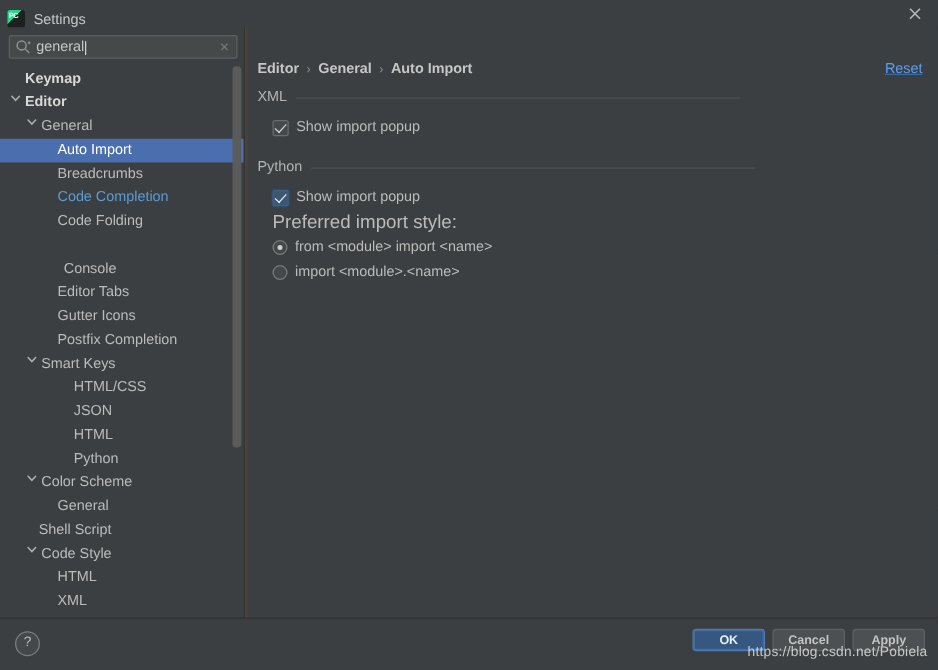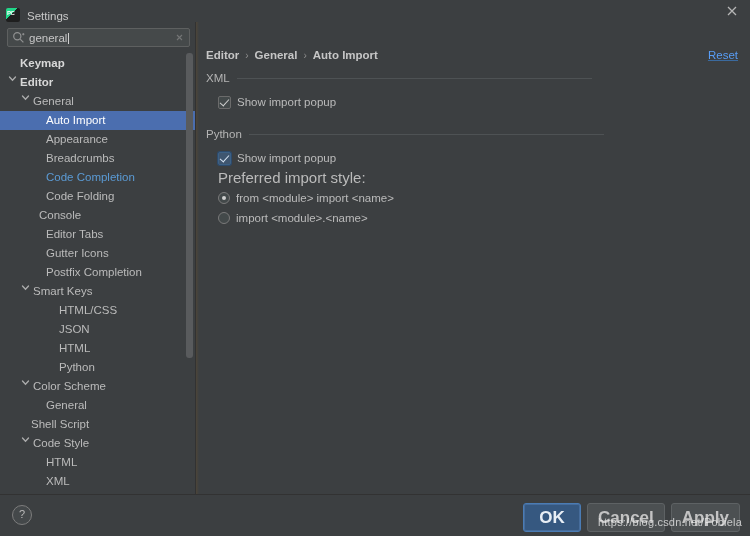--- a/index.html
+++ b/index.html
@@ -352,27 +352,27 @@
   }
   .btn-group {
     position: absolute;
     right: 10px;
     top: 8px;
     display: flex;
     gap: 6px;
   }
   .btn {
     min-width: 58px;
-    height: 29px;
+    height: 18px;
     box-sizing: border-box;
     border-radius: 3px;
     border: 1px solid #5e6264;
     background: #4c5052;
     color: #c3c3c3;
-    font-size: 17px;
+    font-size: 10px;
     display: flex;
     align-items: center;
     justify-content: center;
     padding: 0 10px;
     font-weight: bold;
   }
   .btn.default {
     background: #365880;
     border-color: #4a7cb5;
     color: #e8eef5;
@@ -453,35 +453,31 @@
                 <path d="M2.5 4 L5.5 7.2 L8.5 4" stroke="#c0c0c0" stroke-width="1.3" fill="none" stroke-linecap="round"></path>
               </svg></span>
             <span class="tree-label">General</span>
           </div>
           <div class="tree-row selected" style="padding-left: 33px;">
             <span class="twisty empty"></span>
             <span class="tree-label">Auto Import</span>
           </div>
           <div class="tree-row" style="padding-left: 33px;">
             <span class="twisty empty"></span>
-            <span class="tree-label">Appearance</span>
-          </div>
-          <div class="tree-row" style="padding-left: 33px;">
-            <span class="twisty empty"></span>
             <span class="tree-label">Breadcrumbs</span>
           </div>
           <div class="tree-row match" style="padding-left: 33px;">
             <span class="twisty empty"></span>
             <span class="tree-label">Code Completion</span>
           </div>
           <div class="tree-row" style="padding-left: 33px;">
             <span class="twisty empty"></span>
             <span class="tree-label">Code Folding</span>
           </div>
-          <div class="tree-row" style="padding-left: 26px;">
+          <div class="tree-row" style="padding-left: 38px; margin-top: 19px;">
             <span class="twisty empty"></span>
             <span class="tree-label">Console</span>
           </div>
           <div class="tree-row" style="padding-left: 33px;">
             <span class="twisty empty"></span>
             <span class="tree-label">Editor Tabs</span>
           </div>
           <div class="tree-row" style="padding-left: 33px;">
             <span class="twisty empty"></span>
             <span class="tree-label">Gutter Icons</span>

